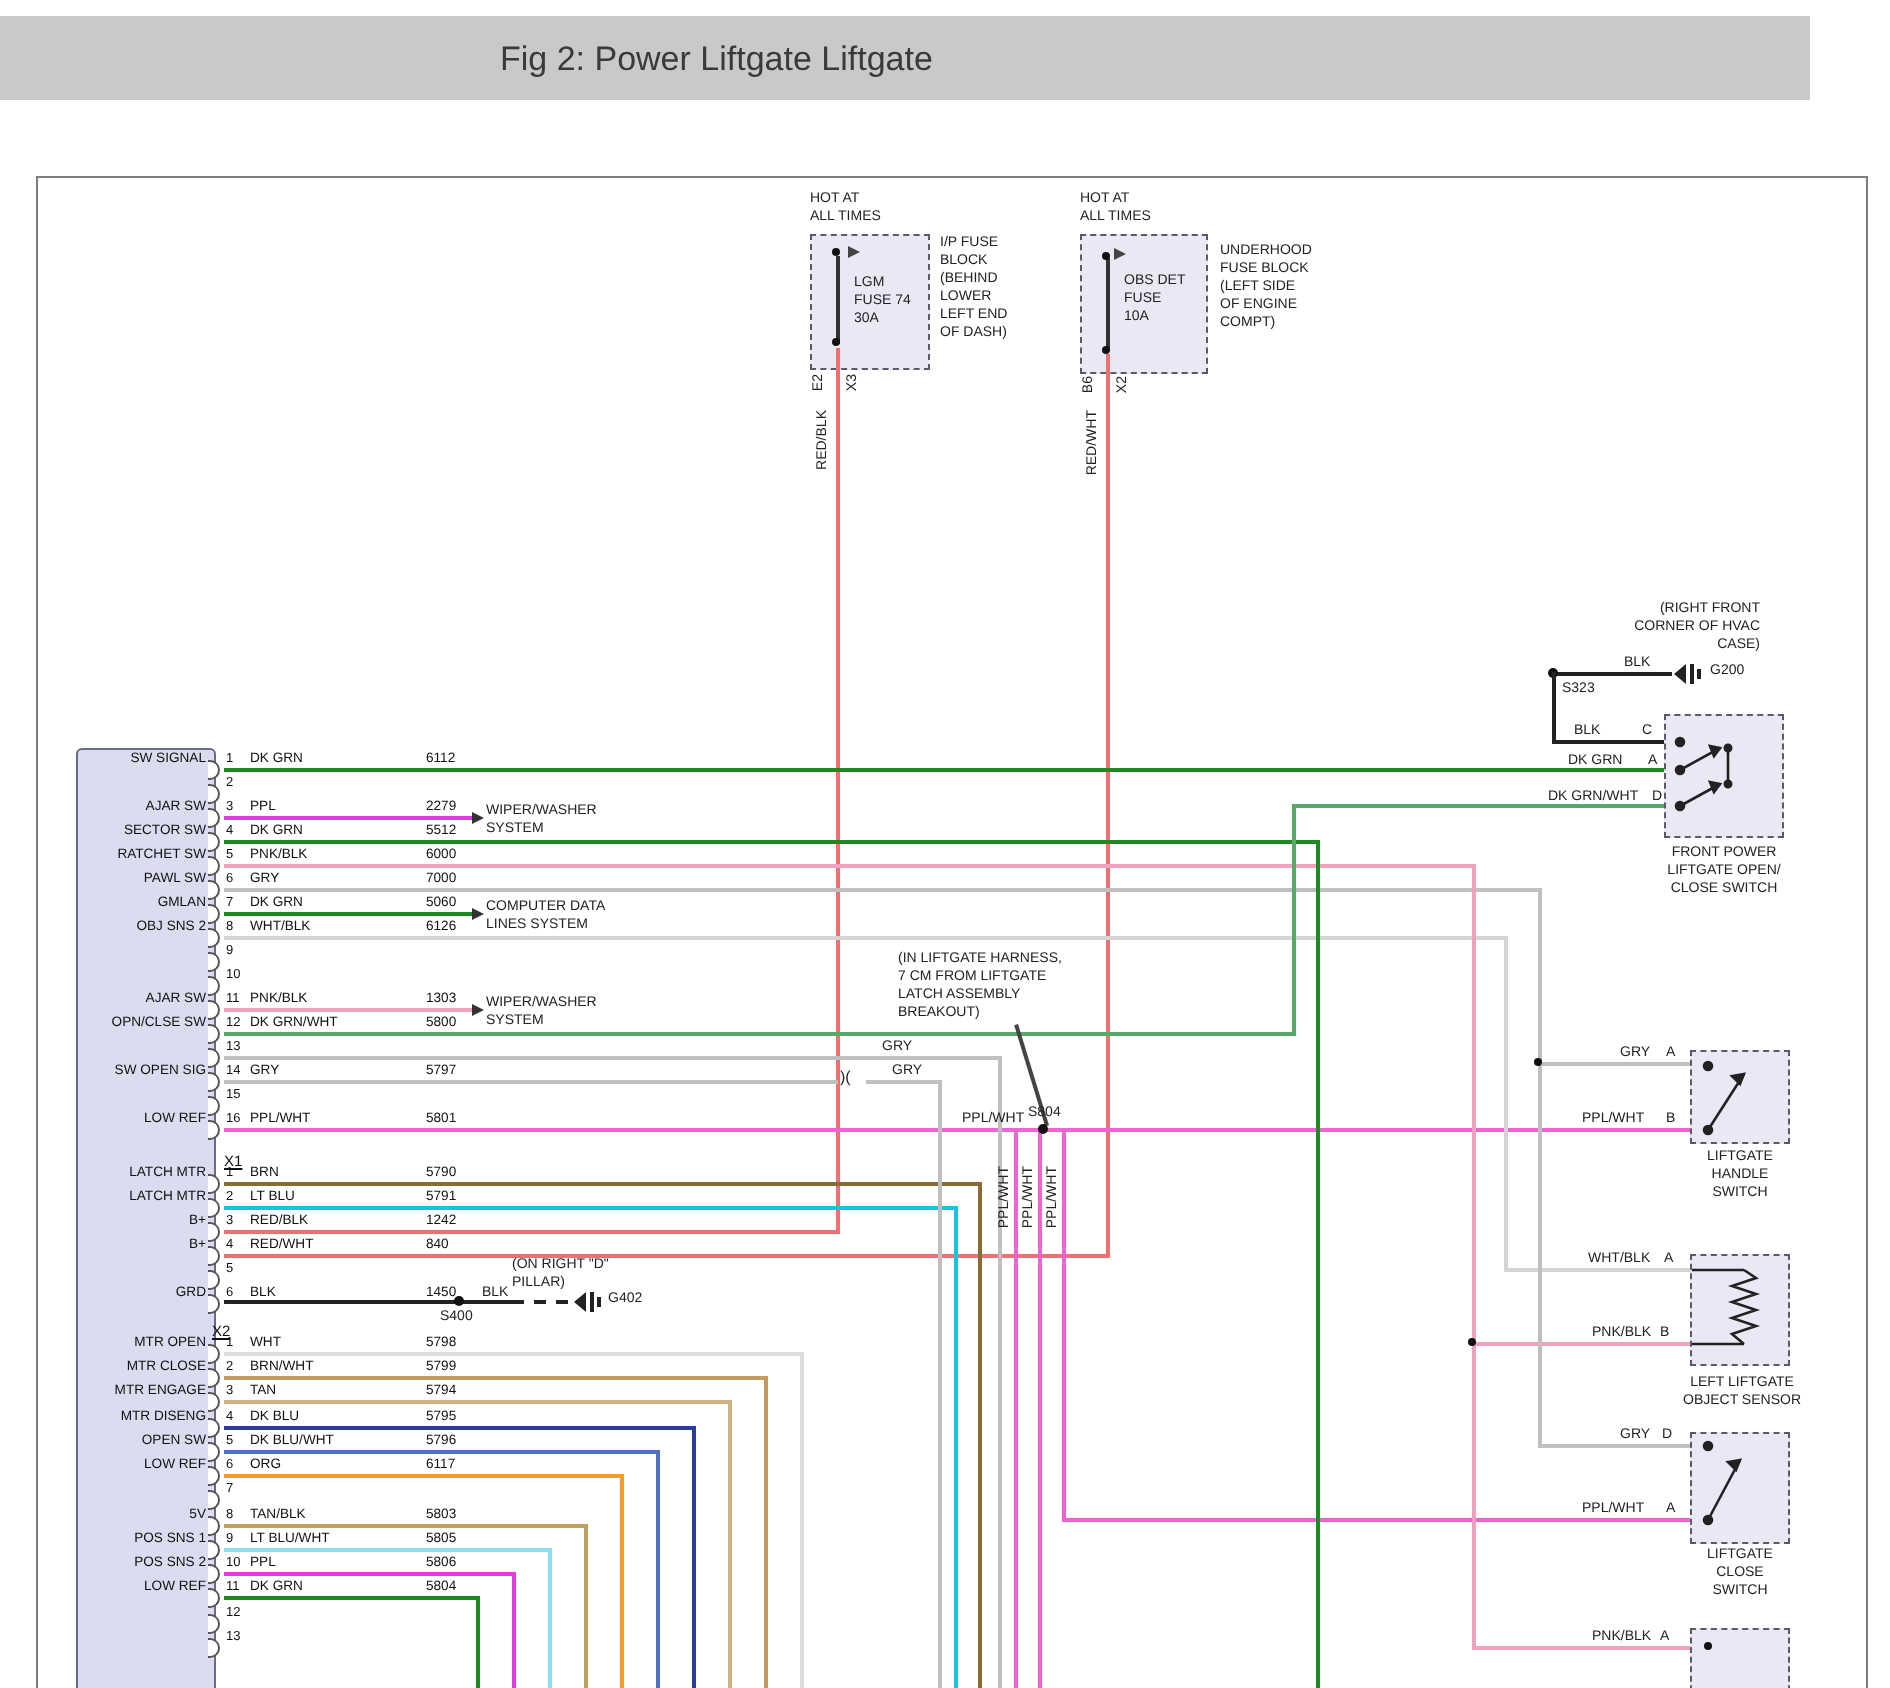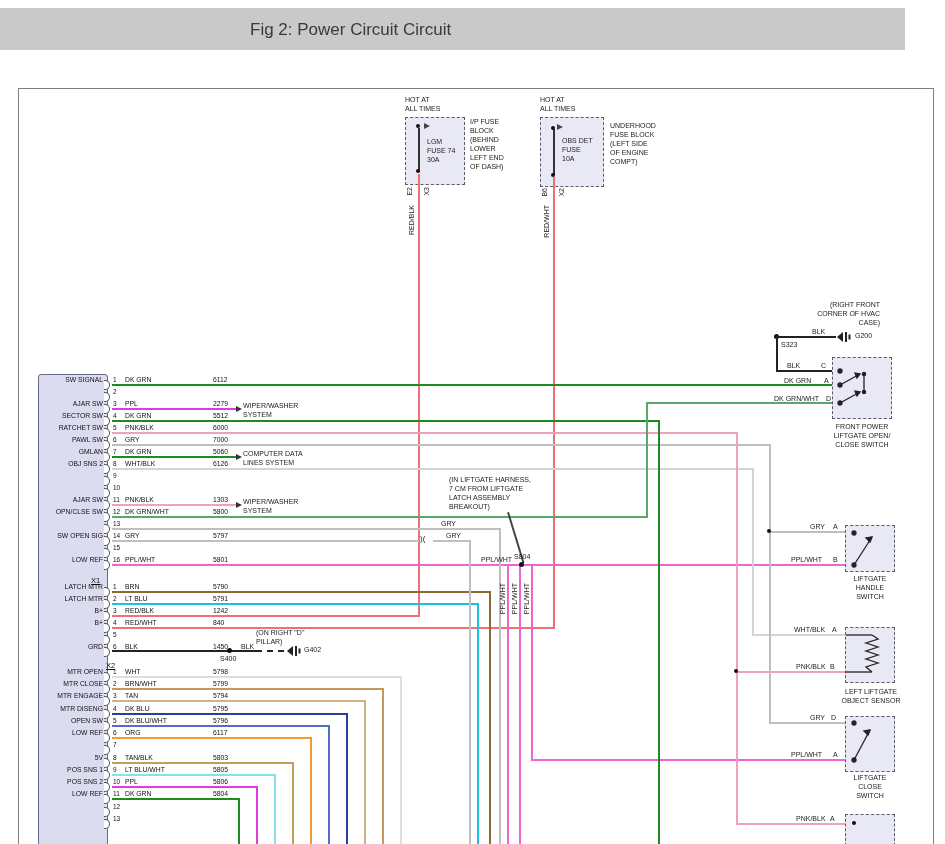--- a/index.html
+++ b/index.html
@@ -30,21 +30,21 @@
 .dkgrn{background:#1f8a1f}.grnwht{background:#59a869}.ppl{background:#e23ae2}.pplwht{background:#ef63d3}
 .pnkblk{background:#f2a0bf}.gry{background:#bfbfbf}.whtblk{background:#d4d4d4}.wht{background:#dedede}
 .red{background:#ee7070}.brn{background:#8a6a35}.brnwht{background:#c39960}.tan{background:#d3b184}
 .tanblk{background:#bfa05a}.dkblu{background:#2b3b9e}.dkbluwht{background:#4f6fc4}.org{background:#f59b2c}
 .ltblu{background:#17c3dd}.ltbluwht{background:#8adfee}.blk{background:#222}
 </style>
 </head>
 <body>
 
 <div class="banner"></div>
-<div class="title">Fig 2: Power Circuit Circuit</div>
+<div class="title">Fig 2: Power Liftgate Liftgate</div>
 
 <div class="frame"></div>
 
 <div class="lbl" style="left:405px;top:96px">
     <div>HOT AT</div>
     <div>ALL TIMES</div>
   </div>
 <div class="dbox" style="left:405px;top:117px;width:60px;height:68px"></div>
 <i class="arr" style="left:424px;top:123px;border-left-color:#444"></i>
 <i class="wire v" style="left:418px;top:128px;height:44px;background:#333"></i>
@@ -108,21 +108,21 @@
   </svg>
 <span class="lbl" style="left:855px;top:332px">G200</span>
 <i class="dot" style="left:774px;top:334px"></i>
 <span class="lbl" style="left:781px;top:341px">S323</span>
 <i class="wire v blk" style="left:776px;top:336px;height:35px"></i>
 <i class="wire h blk" style="left:776px;top:370px;width:56px"></i>
 <span class="lbl" style="left:787px;top:362px">BLK</span>
 <span class="lbl" style="left:821px;top:362px">C</span>
 
 <div class="block"></div>
-<span class="xlbl" style="left:91px;top:576px">X1</span>
+<span class="xlbl" style="left:112px;top:576px">X1</span>
 <span class="xlbl" style="left:106px;top:661px">X2</span>
 
 <div class="pinrow" style="top:385px">
     <span class="nm">SW SIGNAL</span>
     <i class="br"></i>
     <span class="no">1</span>
     <span class="wn">DK GRN</span>
     <span class="ck">6112</span>
   </div>
 <div class="pinrow" style="top:397px">

